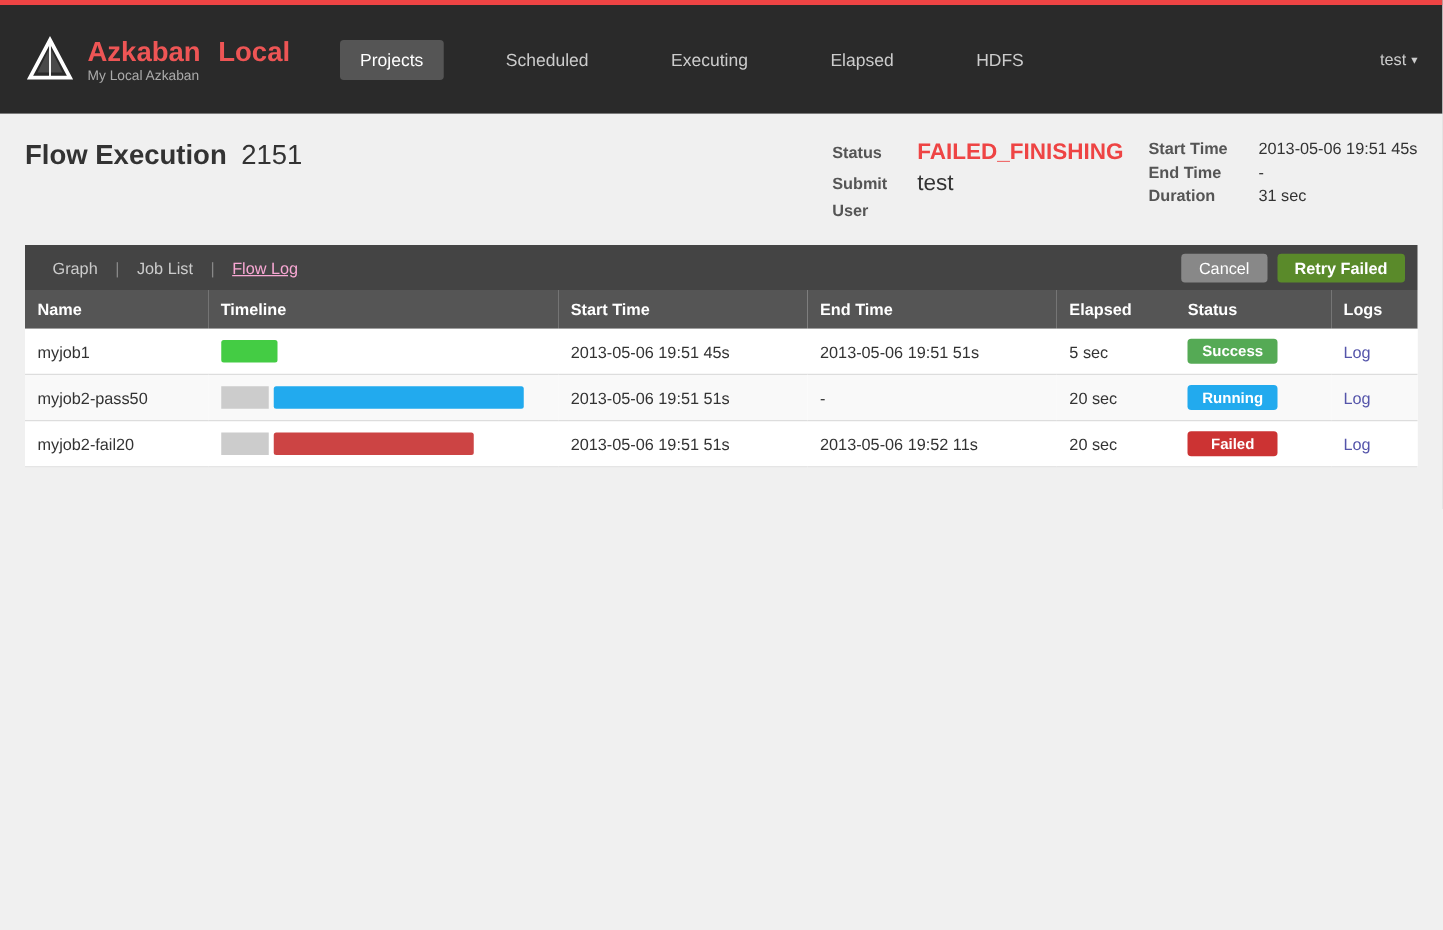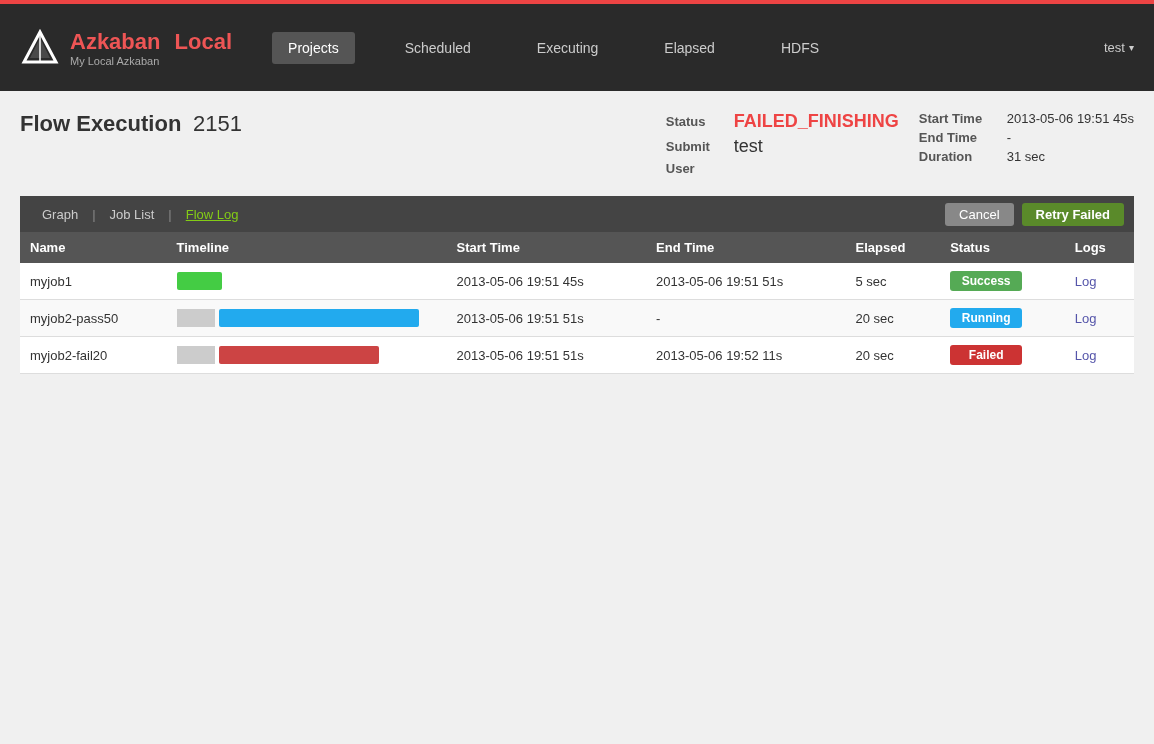--- a/index.html
+++ b/index.html
@@ -170,21 +170,21 @@
       height: 36px;
       margin-bottom: 0;
     }
     .tab-link {
       color: #ccc;
       text-decoration: none;
       padding: 8px 12px;
       font-size: 13px;
       cursor: pointer;
     }
-    .tab-link.active { color: #84cc16; text-decoration: underline; }
+    .tab-link.active { color: #f9a8d4; text-decoration: underline; }
     .tab-sep {
       color: #888;
       margin: 0 2px;
     }
     .tab-actions {
       margin-left: auto;
       display: flex;
       gap: 8px;
     }
     .btn-cancel {

